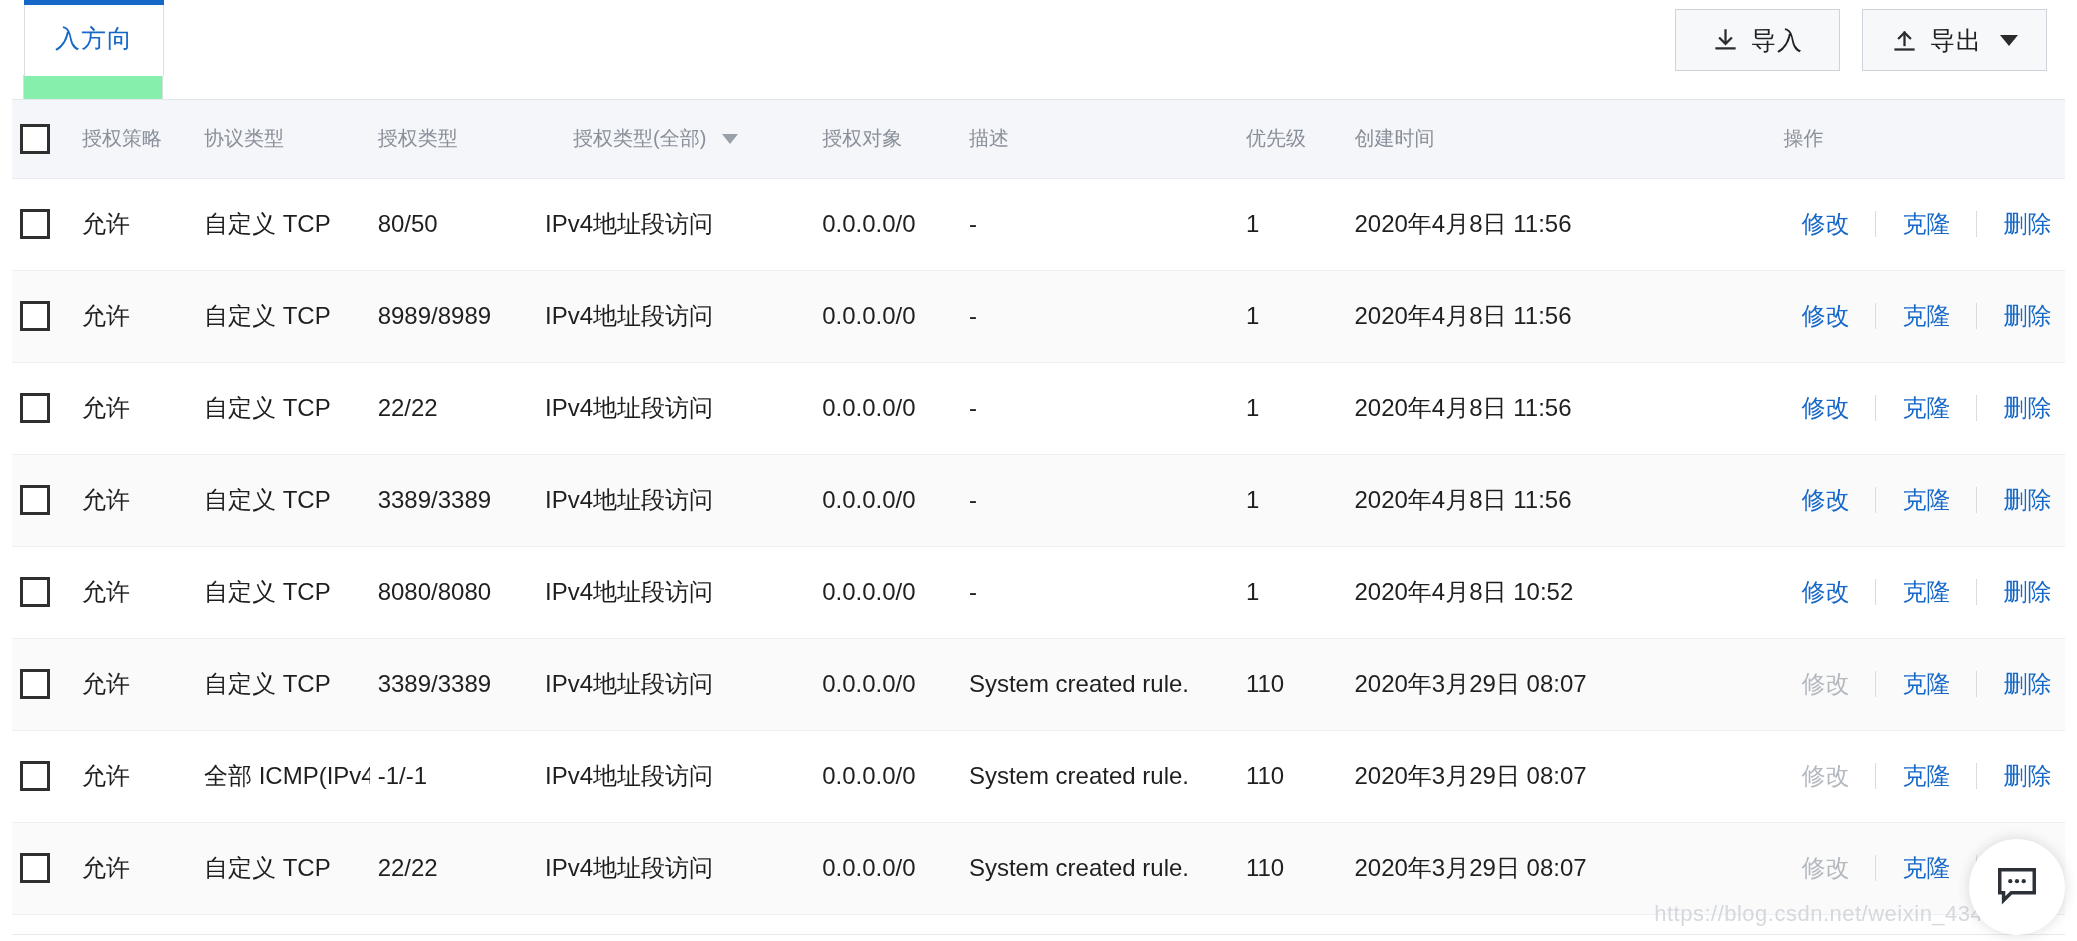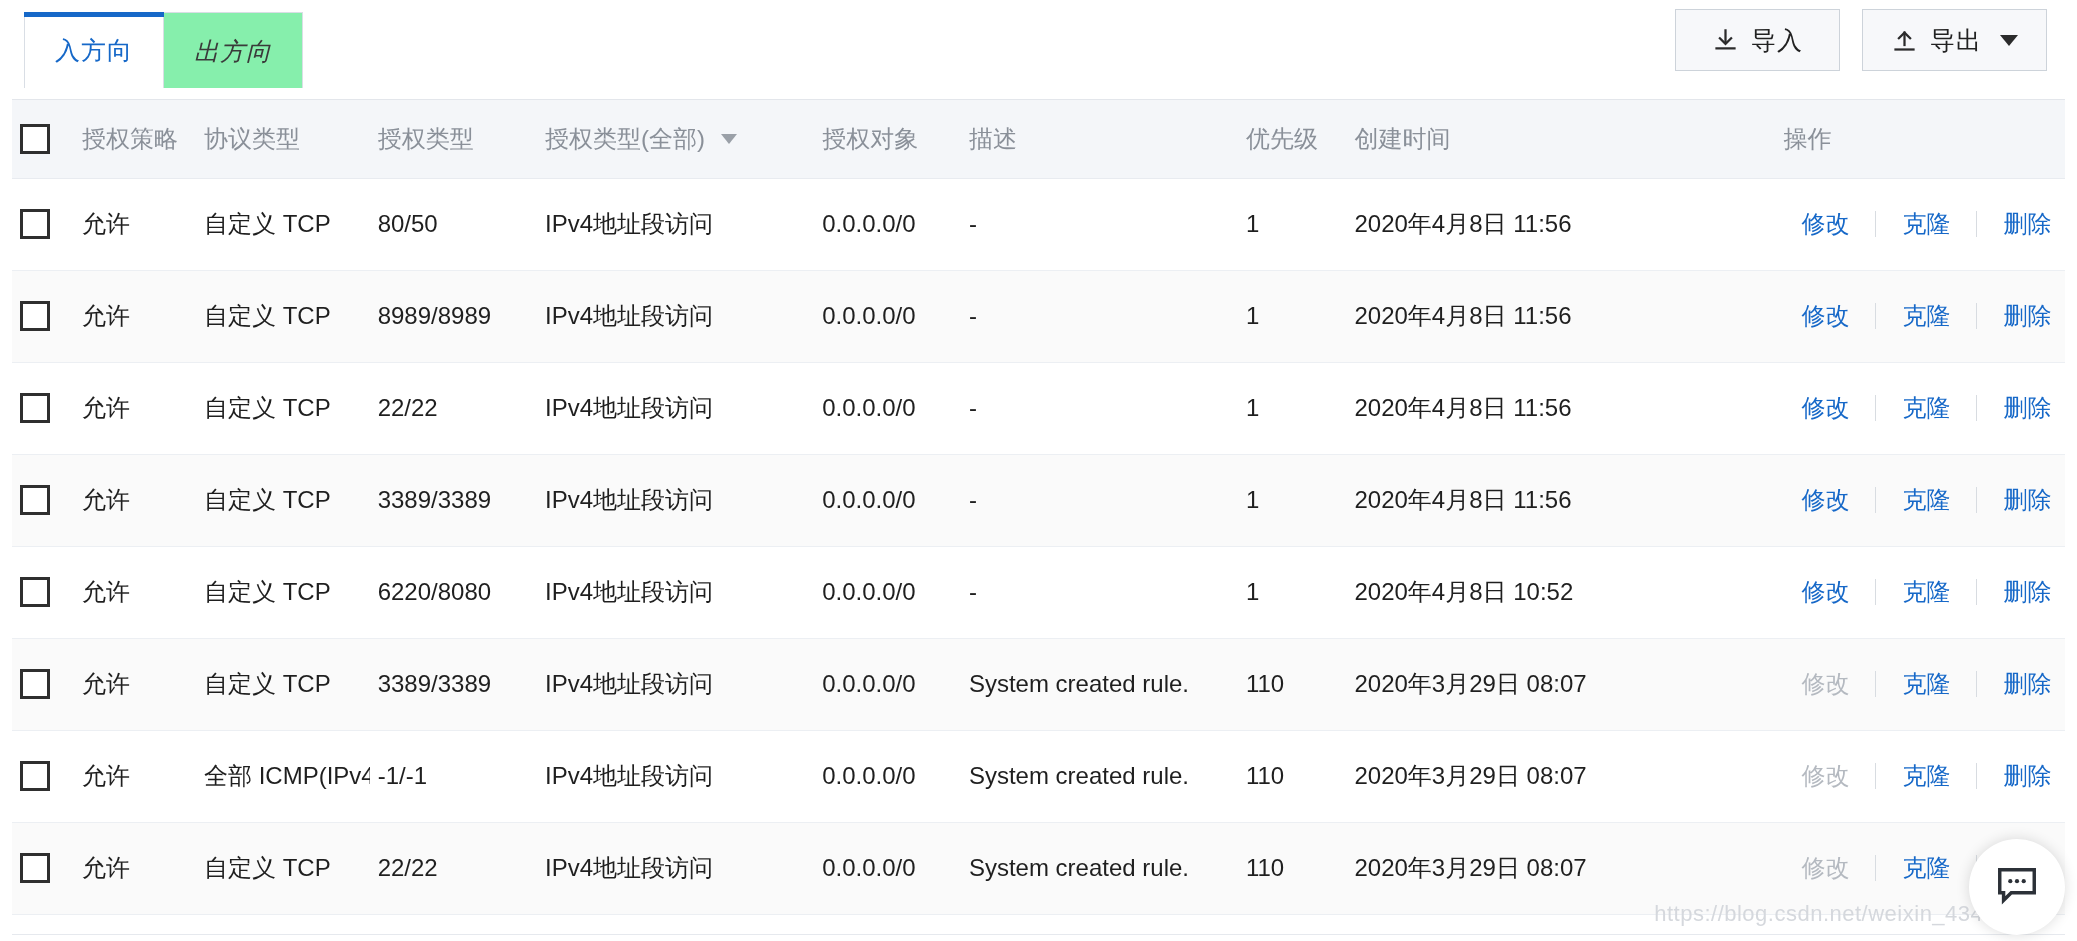--- a/index.html
+++ b/index.html
@@ -23,23 +23,24 @@
   .topbar {
     position: relative;
     height: 99px;
     padding: 0 30px 0 12px;
     display: flex;
     align-items: flex-end;
     justify-content: space-between;
   }
   .tabs {
     display: flex;
-    align-items: center;
+    align-items: flex-start;
     height: 99px;
     padding-left: 12px;
+    flex-direction: column;
   }
   .tab {
     position: relative;
     min-width: 140px;
     height: 76px;
     line-height: 76px;
     text-align: center;
     font-size: 25px;
     color: #333;
     background: #fff;
@@ -109,21 +110,21 @@
     border-top: 1px solid #e3e6eb;
   }
   table.grid {
     width: 100%;
     border-collapse: collapse;
     table-layout: fixed;
   }
   table.grid thead th {
     background: #f4f6f9;
     color: #8a9099;
-    font-size: 24px;
+    font-size: 20px;
     font-weight: normal;
     text-align: left;
     height: 78px;
     padding: 0 8px;
     border-bottom: 1px solid #e8ebf0;
     white-space: nowrap;
   }
   table.grid tbody td {
     font-size: 24px;
     color: #1f1f1f;
@@ -154,20 +155,21 @@
     border: 3px solid #2f2f2f;
     background: #fff;
     vertical-align: middle;
     cursor: pointer;
   }
   th .hdr-sort {
     display: inline-flex;
     align-items: center;
     gap: 16px;
     cursor: pointer;
+    margin-left: 28px;
   }
   .sort-caret {
     display: inline-block;
     width: 0; height: 0;
     border-left: 8px solid transparent;
     border-right: 8px solid transparent;
     border-top: 10px solid #9aa0a8;
   }
   th.op-col, td.op-col { text-align: right; padding-right: 14px; }
 
@@ -367,21 +369,21 @@
                 <span class="op-sep"></span>
                 <span class="op-link">克隆</span>
                 <span class="op-sep"></span>
                 <span class="op-link">删除</span>
               </span></td>
           </tr>
           <tr>
             <td><span class="chk"></span></td>
             <td>允许</td>
             <td>自定义 TCP</td>
-            <td>6220/8080</td>
+            <td>8080/8080</td>
             <td>IPv4地址段访问</td>
             <td>0.0.0.0/0</td>
             <td>-</td>
             <td>1</td>
             <td>2020年4月8日 10:52</td>
             <td class="op-col"><span class="ops">
                 <span class="op-link">修改</span>
                 <span class="op-sep"></span>
                 <span class="op-link">克隆</span>
                 <span class="op-sep"></span>

